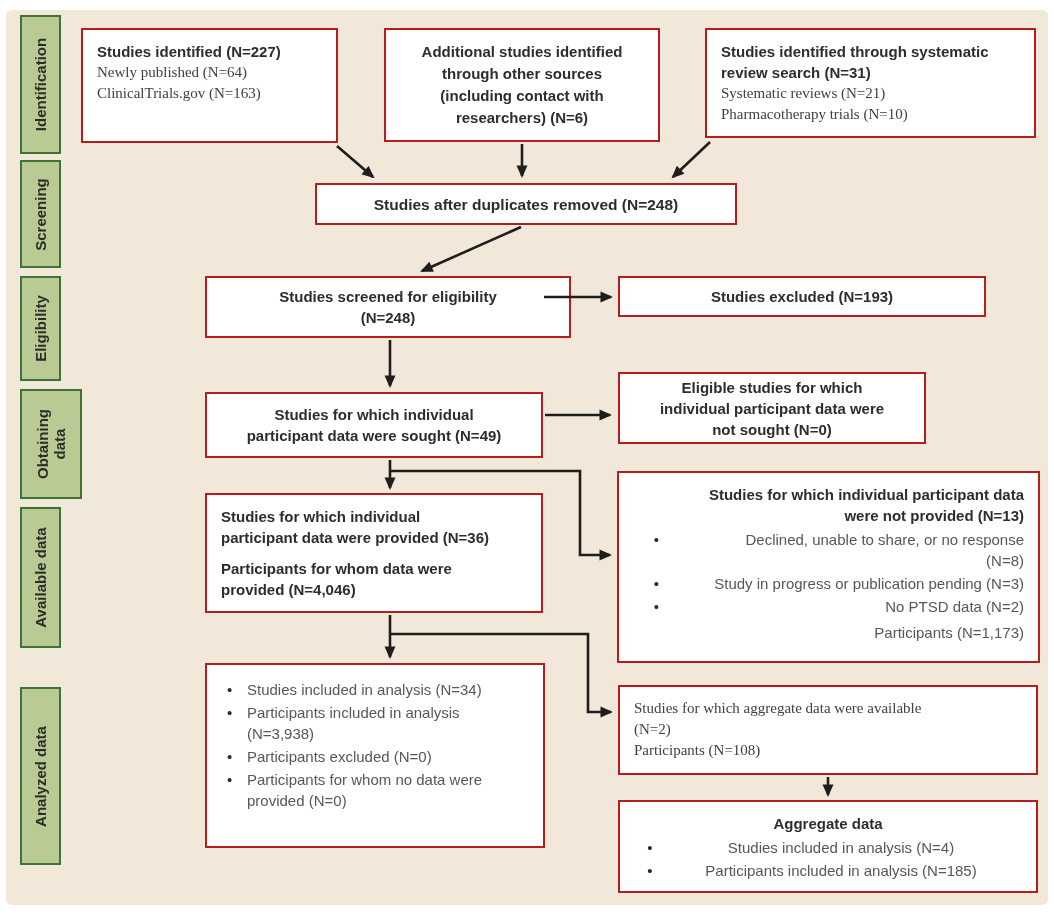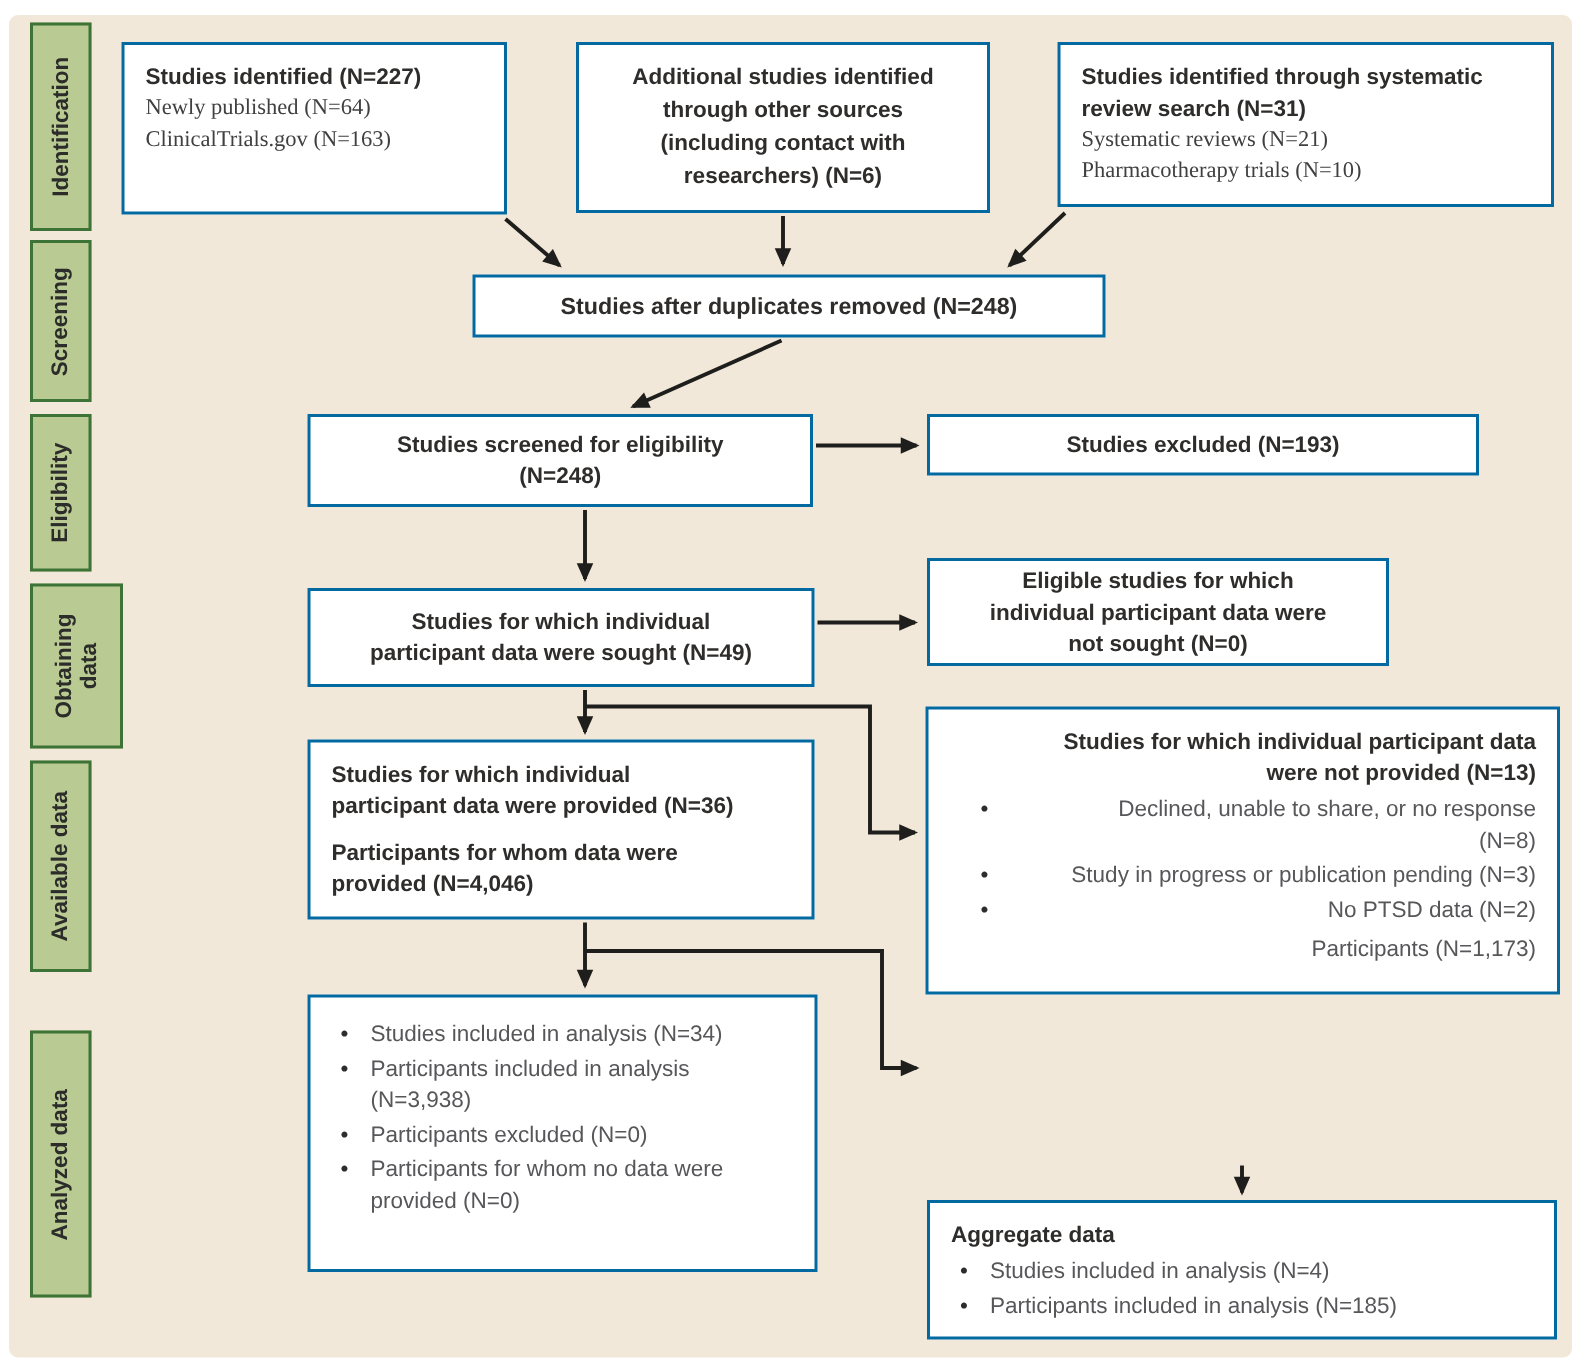--- a/index.html
+++ b/index.html
@@ -32,21 +32,21 @@
     color: #2c2c2a;
     text-align: center;
     white-space: nowrap;
     line-height: 17px;
   }
   .stage-label.wrap { white-space: normal; width: 100px; }
   .box {
     position: absolute;
     box-sizing: border-box;
     background: #ffffff;
-    border: 2px solid #0369a1;
+    border: 2px solid #b91c1c;
     font-size: 15px;
     line-height: 21px;
     color: #2e2d2b;
     padding: 11px 14px;
   }
   .box .title { font-weight: bold; color: #2e2d2b; }
   .box .gray { color: #404040; font-family: Liberation Serif, serif; }
   .box.center {
     display: flex; flex-direction: column;
     align-items: center; justify-content: center;
@@ -113,21 +113,21 @@
   <div class="box" style="left:705px; top:28px; width:331px; height:110px;">
     <div class="title">Studies identified through systematic<br>review search (N=31)</div>
     <div class="gray">Systematic reviews (N=21)</div>
     <div class="gray">Pharmacotherapy trials (N=10)</div>
   </div>
 
   <div class="box center" style="left:315px; top:183px; width:422px; height:42px; font-size:15.5px;">
     <div class="title">Studies after duplicates removed (N=248)</div>
   </div>
 
-  <div class="box center" style="left:205px; top:276px; width:337px; height:62px;">
+  <div class="box center" style="left:205px; top:276px; width:366px; height:62px;">
     <div class="title">Studies screened for eligibility<br>(N=248)</div>
   </div>
 
   <div class="box center" style="left:618px; top:276px; width:368px; height:41px;">
     <div class="title">Studies excluded (N=193)</div>
   </div>
 
   <div class="box center" style="left:205px; top:392px; width:338px; height:66px;">
     <div class="title">Studies for which individual<br>participant data were sought (N=49)</div>
   </div>
@@ -174,22 +174,25 @@
           <span class="dot">•</span>
           <span class="btxt">Participants excluded (N=0)</span>
         </div>
         <div class="bullet">
           <span class="dot">•</span>
           <span class="btxt">Participants for whom no data were<br>provided (N=0)</span>
         </div>
       </div>
   </div>
 
-
-  <div class="box" style="left:618px; top:800px; width:420px; height:93px;">
+  <div class="box" style="left:618px; top:685px; width:420px; height:90px;">
+    <div class="gray">Studies for which aggregate data were available<br>(N=2)<br>Participants (N=108)</div>
+  </div>
+
+  <div class="box" style="left:618px; top:800px; width:420px; height:93px;text-align:center;">
     <div class="title">Aggregate data</div>
     <div class="bullets">
         <div class="bullet">
           <span class="dot">•</span>
           <span class="btxt">Studies included in analysis (N=4)</span>
         </div>
         <div class="bullet">
           <span class="dot">•</span>
           <span class="btxt">Participants included in analysis (N=185)</span>
         </div>

